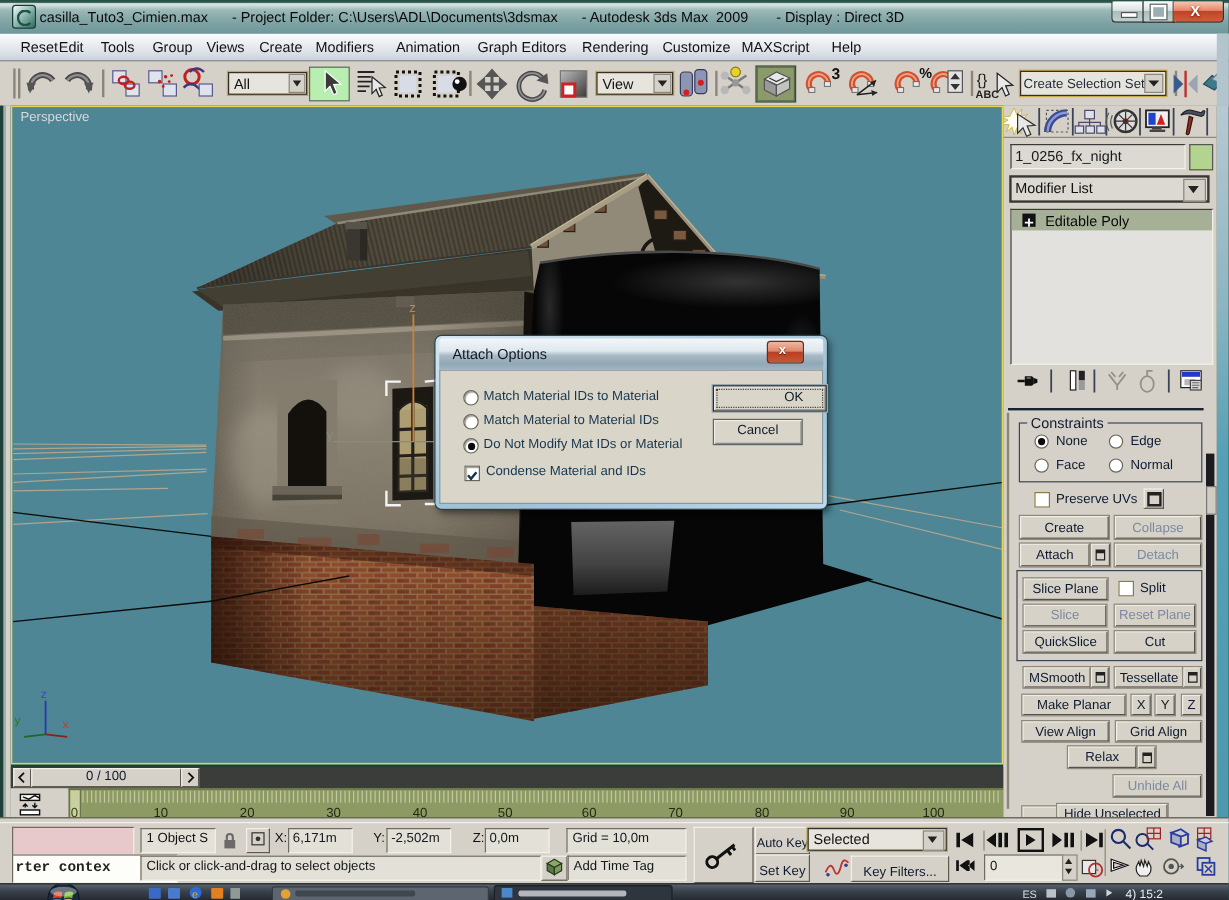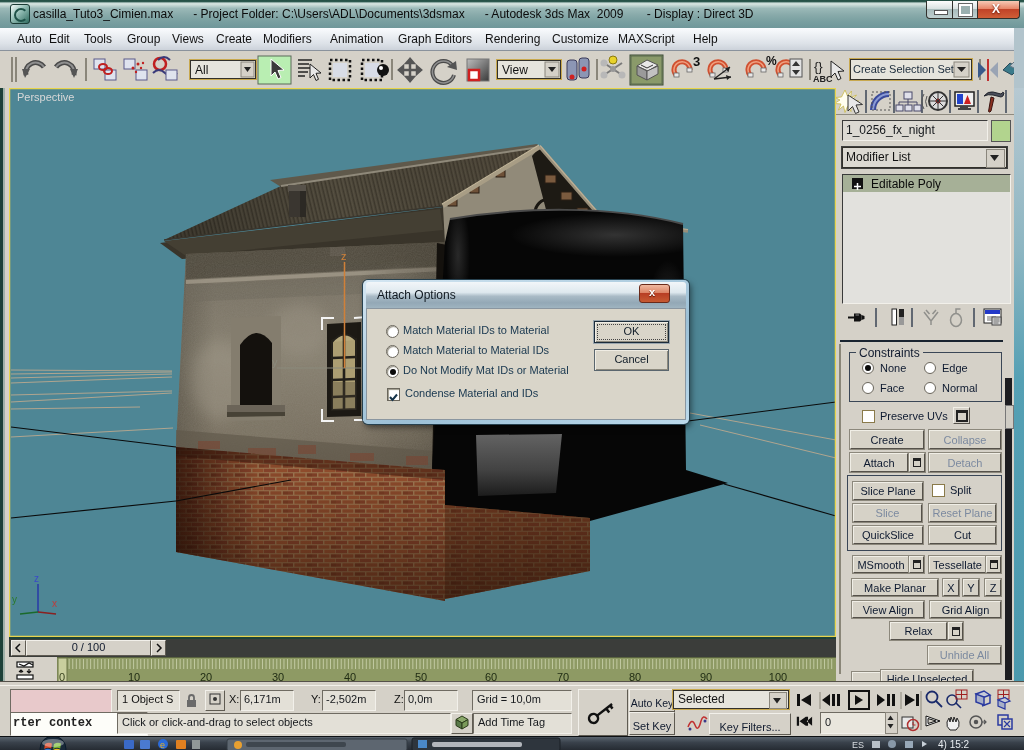--- a/index.html
+++ b/index.html
@@ -56,21 +56,21 @@
 <div class="winbtn" style="left:926px;width:26px;border-radius:0 0 0 4px;">
     <div class="abs" style="left:7px;top:9px;width:12px;height:3px;background:#fff;border:1px solid #555;"></div>
   </div>
 <div class="winbtn" style="left:952px;width:25px;">
     <div class="abs" style="left:6px;top:3px;width:9px;height:8px;border:2px solid #fff;outline:1px solid #666;background:#9ab0b0;"></div>
   </div>
 <div class="winbtn" id="btnclose" style="left:977px;width:41px;border-radius:0 0 4px 0;">
     <div class="abs" style="left:14px;top:1px;color:#fff;font-size:12px;font-weight:bold;text-shadow:0 1px 2px #6a1a0a;">X</div>
   </div>
 <div class="abs" id="menubar">
-<span class="mi" style="left:17px;">Auto</span>
+<span class="mi" style="left:17px;">Reset</span>
 <span class="mi" style="left:49px;">Edit</span>
 <span class="mi" style="left:84px;">Tools</span>
 <span class="mi" style="left:127px;">Group</span>
 <span class="mi" style="left:172px;">Views</span>
 <span class="mi" style="left:216px;">Create</span>
 <span class="mi" style="left:263px;">Modifiers</span>
 <span class="mi" style="left:330px;">Animation</span>
 <span class="mi" style="left:398px;">Graph Editors</span>
 <span class="mi" style="left:485px;">Rendering</span>
 <span class="mi" style="left:552px;">Customize</span>
@@ -487,21 +487,21 @@
     <div class="abs t11" style="left:36px;top:35px;color:#17364e;">Match Material to Material IDs</div>
     <div class="abs t11" style="left:36px;top:55px;color:#17364e;">Do Not Modify Mat IDs or Material</div>
 
     <div class="abs" style="left:20px;top:79px;width:11px;height:11px;background:#fff;border:1px solid #6a665c;box-shadow:inset 1px 1px 1px #9a9688;">
       <svg width="11" height="11">
           <path d="M2 5 L4.5 8 L9 2.5" fill="none" stroke="#16344a" stroke-width="2"></path>
         </svg>
     </div>
     <div class="abs t11" style="left:38px;top:78px;color:#17364e;">Condense Material and IDs</div>
 
-    <div class="abs" style="left:227px;top:12px;width:73px;height:20px;background:#d9d5c9;border:1px solid #1c2c3a;box-shadow:0 0 0 1px #9aa6ae, inset 1px 1px 0 #f0ede4, inset -1px -1px 0 #8d8a7e;">
+    <div class="abs" style="left:227px;top:12px;width:73px;height:20px;background:#d9d5c9;border:1px solid #1c2c3a;box-shadow:0 0 0 1px #9aa6ae, inset 1px 1px 0 #f0ede4, inset -1px -1px 0 #8d8a7e;padding-left:20px;">
       <div class="abs" style="left:2px;top:2px;right:2px;bottom:2px;border:1px dotted #444;"></div>
       <div class="abs" style="width:100%;text-align:center;top:3px;font-size:11px;color:#101c28;">OK</div>
     </div>
     <div class="abs" style="left:227px;top:40px;width:73px;height:20px;background:#d9d5c9;border:1px solid #5a666e;box-shadow:inset 1px 1px 0 #f0ede4, inset -1px -1px 0 #8d8a7e;">
       <div class="abs" style="width:100%;text-align:center;top:3px;font-size:11px;color:#101c28;">Cancel</div>
     </div>
   </div>
 </div>
 <div class="abs" id="cpanel">
 

